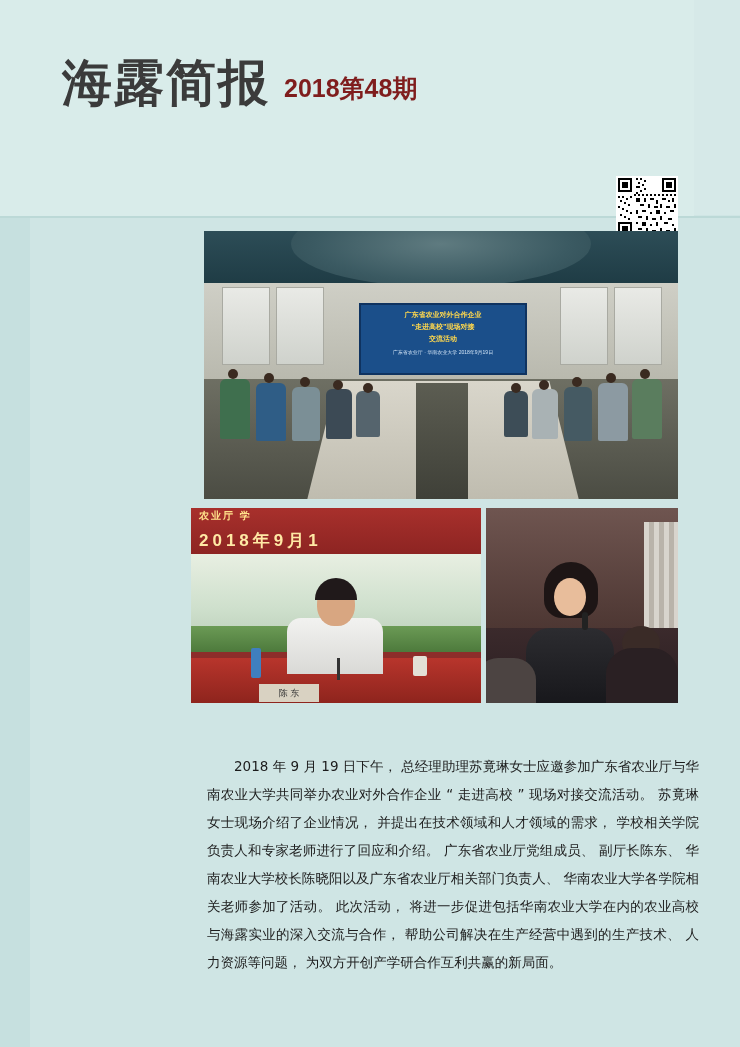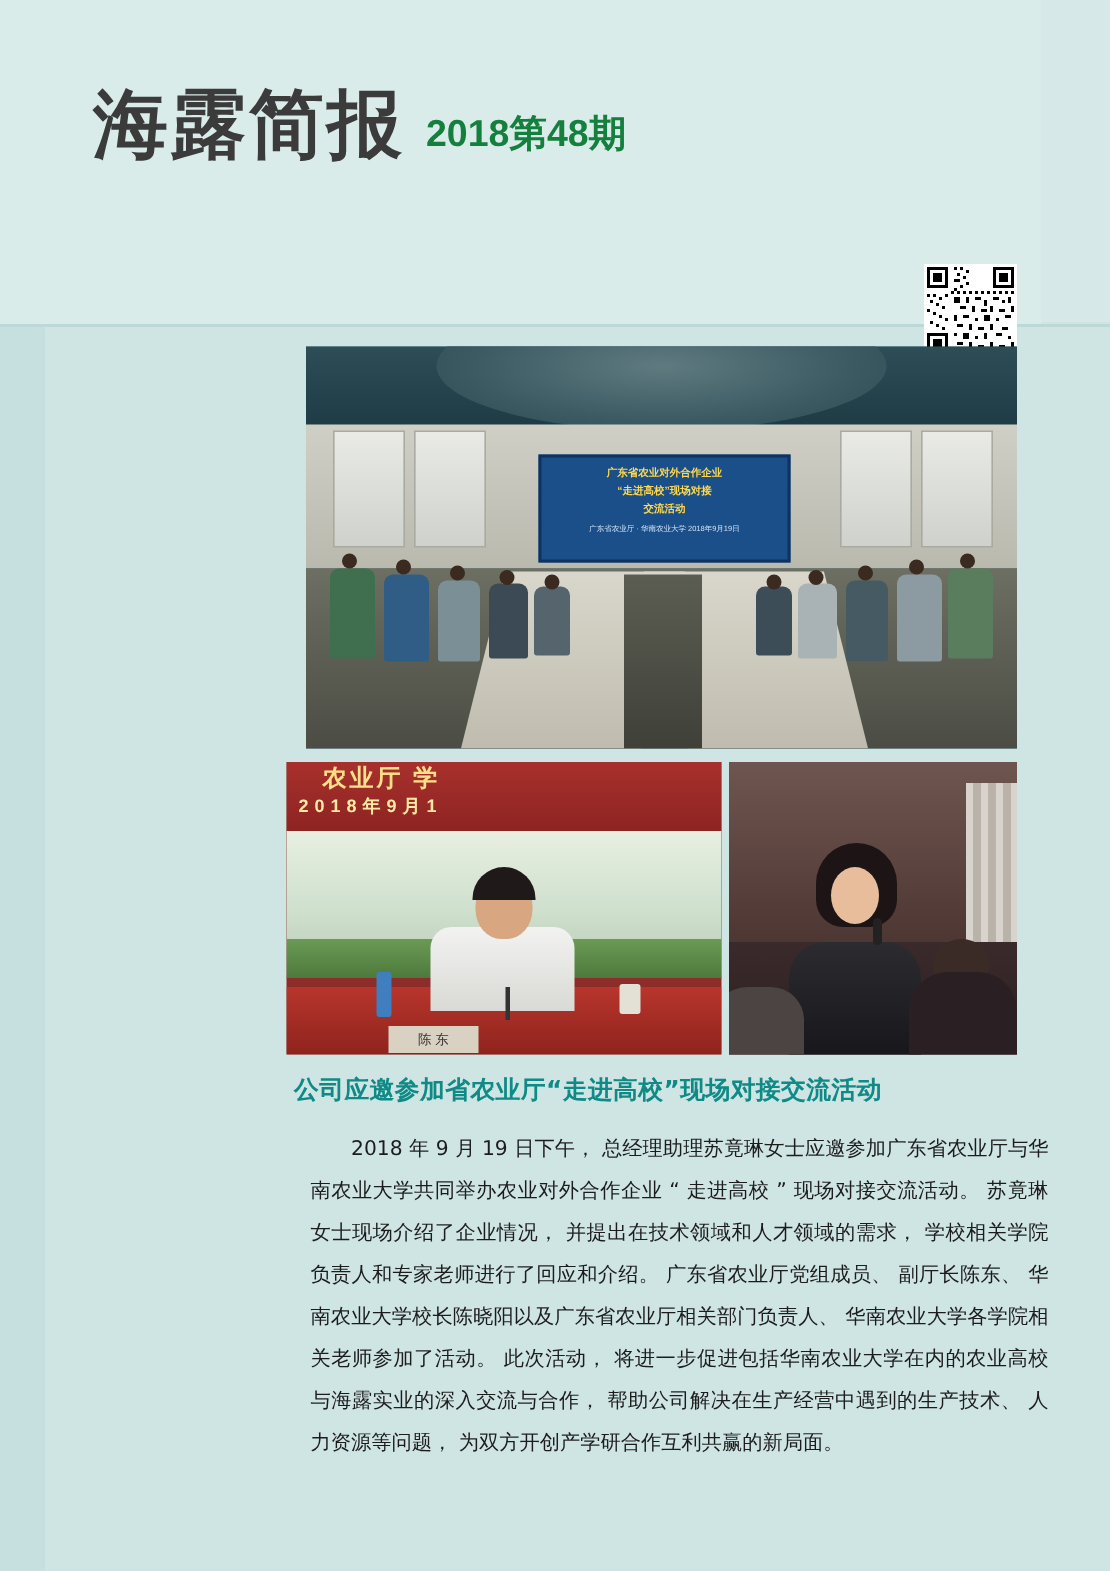--- a/index.html
+++ b/index.html
@@ -57,21 +57,21 @@
     font-size: 50px;
     font-weight: bold;
     color: #3b3b3b;
     letter-spacing: 2px;
     line-height: 1;
   }
   .masthead-issue {
     font-family: "Liberation Sans", sans-serif;
     font-size: 25px;
     font-weight: bold;
-    color: #15803d;
+    color: #7f1d1d;
     margin-left: 14px;
     padding-bottom: 3px;
     letter-spacing: 0px;
     text-align: right;
   }
   
   .qr {
     position: absolute;
     right: 62px;
     top: 176px;
@@ -196,22 +196,22 @@
   }
   .pm-person {
     position:absolute;border-radius:6px 6px 2px 2px;
   }
   .pm-head { position:absolute;width:10px;height:10px;border-radius:50%;background:#3a2a20;}
 
   .bl-banner {
     position:absolute;left:0;top:0;width:290px;height:46px;
     background: linear-gradient(to bottom,#a8302c,#8d2422);
   }
-  .bl-banner .t1 { position:absolute;left:24px;top:1px;font-size:16px;font-weight:bold;color:#ffe08a;letter-spacing:2px;}
-  .bl-banner .t2 { position:absolute;left:8px;top:21px;font-size:12px;font-weight:bold;color:#ffe9a5;letter-spacing:4px;}
+  .bl-banner .t1 { position:absolute;left:8px;top:1px;font-size:10px;font-weight:bold;color:#ffe08a;letter-spacing:2px;}
+  .bl-banner .t2 { position:absolute;left:8px;top:21px;font-size:17px;font-weight:bold;color:#ffe9a5;letter-spacing:4px;}
   .bl-backdrop {
     position:absolute;left:0;top:46px;width:290px;height:96px;
     background: linear-gradient(to bottom,#e8efe2 0%, #cfe0cd 55%, #b8ccb6 100%);
   }
   .bl-green {
     position:absolute;left:0;top:118px;width:290px;height:26px;
     background: linear-gradient(to bottom,#6b9a55,#4d7a3c);
   }
   .bl-table {
     position:absolute;left:0;top:150px;width:290px;height:45px;
@@ -443,17 +443,16 @@
     <div class="br-floor"></div>
     <div class="br-woman-body"></div>
     <div class="br-woman-hair"></div>
     <div class="br-woman-face"></div>
     <div class="br-mic"></div>
     <div class="br-person-1-head"></div>
     <div class="br-person-1"></div>
     <div class="br-person-2"></div>
   </div>
 
-  <div class="headline">公司应邀参加省农业厅“走进高校”现场对接交流活动</div>
 
   <div class="body-text">2018 年 9 月 19 日下午， 总经理助理苏竟琳女士应邀参加广东省农业厅与华南农业大学共同举办农业对外合作企业 “ 走进高校 ” 现场对接交流活动。 苏竟琳女士现场介绍了企业情况， 并提出在技术领域和人才领域的需求， 学校相关学院负责人和专家老师进行了回应和介绍。 广东省农业厅党组成员、 副厅长陈东、 华南农业大学校长陈晓阳以及广东省农业厅相关部门负责人、 华南农业大学各学院相关老师参加了活动。 此次活动， 将进一步促进包括华南农业大学在内的农业高校与海露实业的深入交流与合作， 帮助公司解决在生产经营中遇到的生产技术、 人力资源等问题， 为双方开创产学研合作互利共赢的新局面。</div>
 
 </div>
 
 </body></html>

